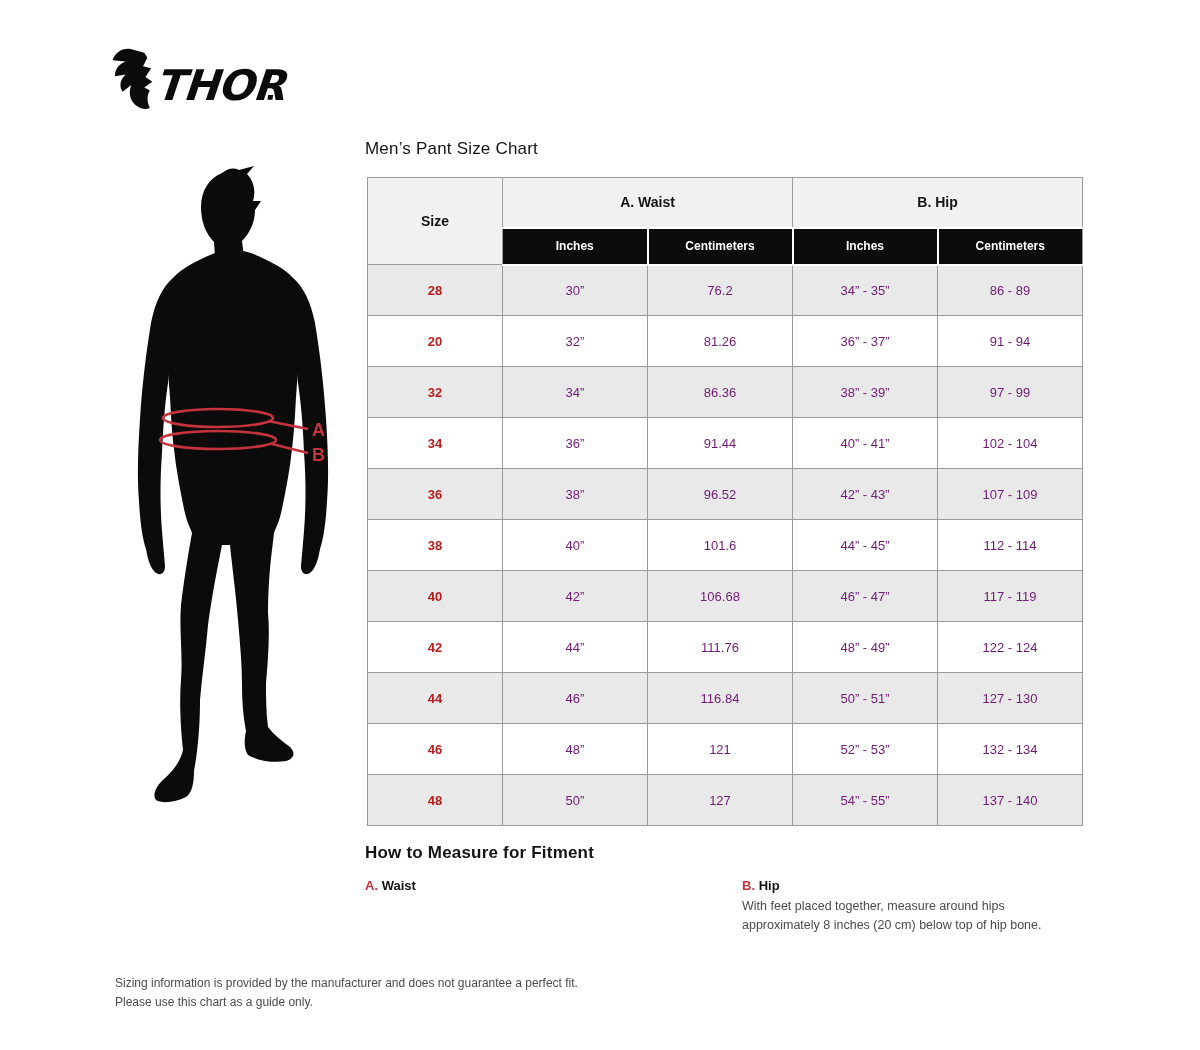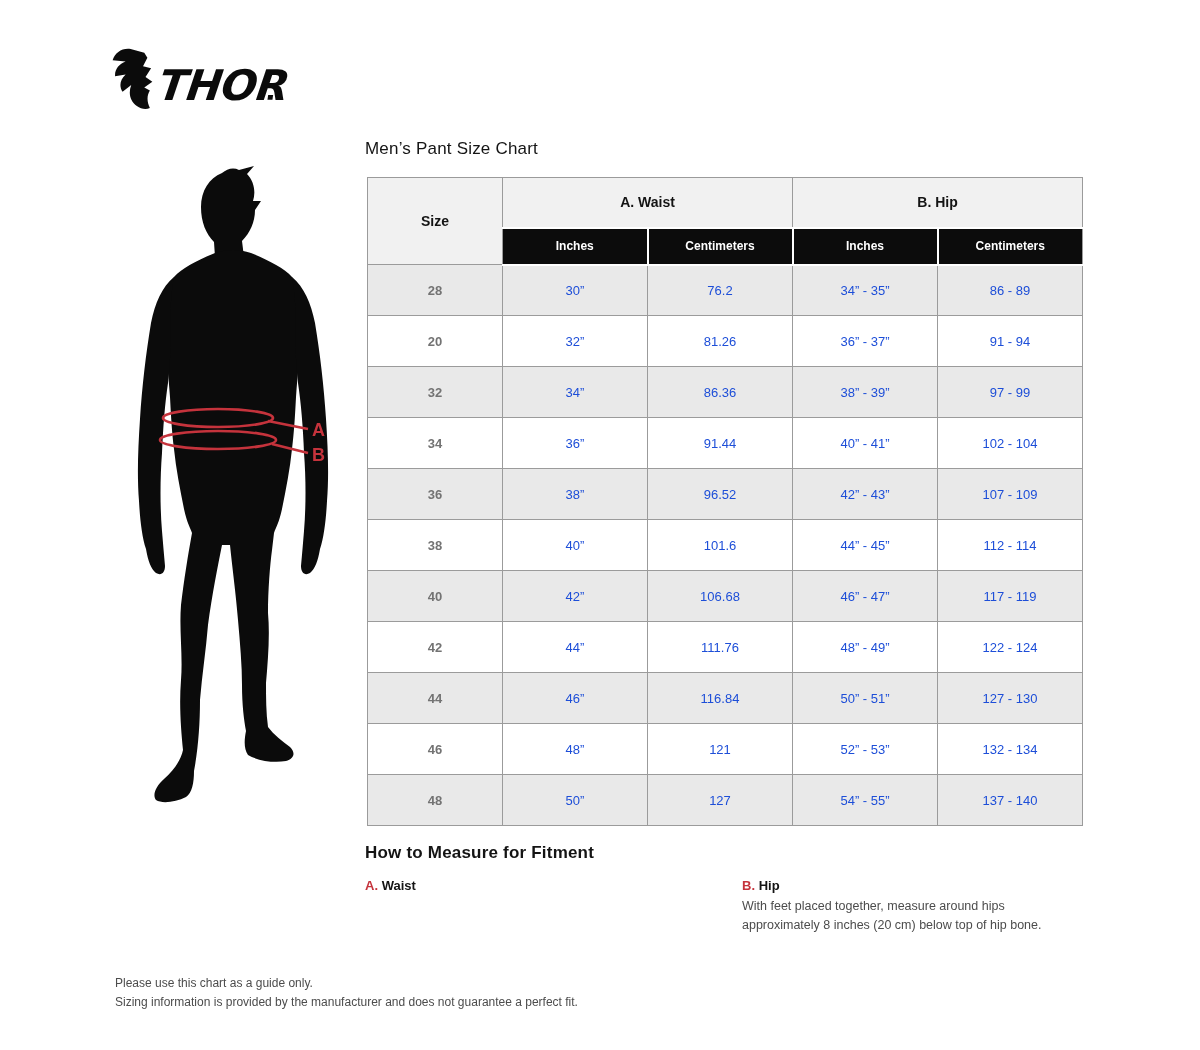--- a/index.html
+++ b/index.html
@@ -20,22 +20,22 @@
   
   .size-table { position:absolute; left:367px; top:177px; width:716px; border-collapse:collapse; table-layout:fixed; }
   .size-table col.c-size { width:135px; }
   .size-table col.c-data { width:145px; }
   .size-table th, .size-table td { border:1px solid #9b9b9b; text-align:center; vertical-align:middle; }
   .size-table thead th.group { background:#f1f1f1; color:#141414; font-size:14px; font-weight:bold; height:50px; }
   .size-table thead th.size-head { background:#f1f1f1; color:#141414; font-size:14px; font-weight:bold; }
   .size-table tr.subhead th { background:#0c0c0c; color:#ffffff; font-size:12px; font-weight:bold; height:37px; border:2px solid #ffffff; }
   .size-table tr.subhead th:first-child { border-left:1px solid #9b9b9b; }
   .size-table tr.subhead th:last-child { border-right:1px solid #9b9b9b; }
-  .size-table tbody td { height:51px; font-size:13px; color:#1d4ed8; }
-  .size-table tbody td.size-col { font-weight:bold; color:#737373; }
+  .size-table tbody td { height:51px; font-size:13px; color:#701a75; }
+  .size-table tbody td.size-col { font-weight:bold; color:#b91c1c; }
   .size-table tbody tr:nth-child(odd) { background:#e9e9e9; }
   .size-table tbody tr:nth-child(even) { background:#ffffff; }
 
   
   .howto-items { position:absolute; left:365px; top:878px; width:720px; display:flex; }
   .howto-item { width:377px; }
   .howto-item + .howto-item { width:343px; }
   .howto-head { font-size:13px; font-weight:bold; color:#141414; }
   .howto-key { color:var(--accent); }
   .howto-text { margin-top:4px; font-size:12.5px; line-height:1.5; color:#4c4c4c; max-width:345px; }
@@ -206,17 +206,17 @@
     <div class="howto-item">
       <div class="howto-head">
         <span class="howto-key">B.</span>
         <span>Hip</span>
       </div>
       <div class="howto-text">With feet placed together, measure around hips approximately 8 inches (20 cm) below top of hip bone.</div>
     </div>
   </div>
 
   <div class="footer">
+    <div>Sizing information is provided by the manufacturer and does not guarantee a perfect fit.</div>
     <div>Please use this chart as a guide only.</div>
-    <div>Sizing information is provided by the manufacturer and does not guarantee a perfect fit.</div>
   </div>
 
 </div>
 
 </body></html>

